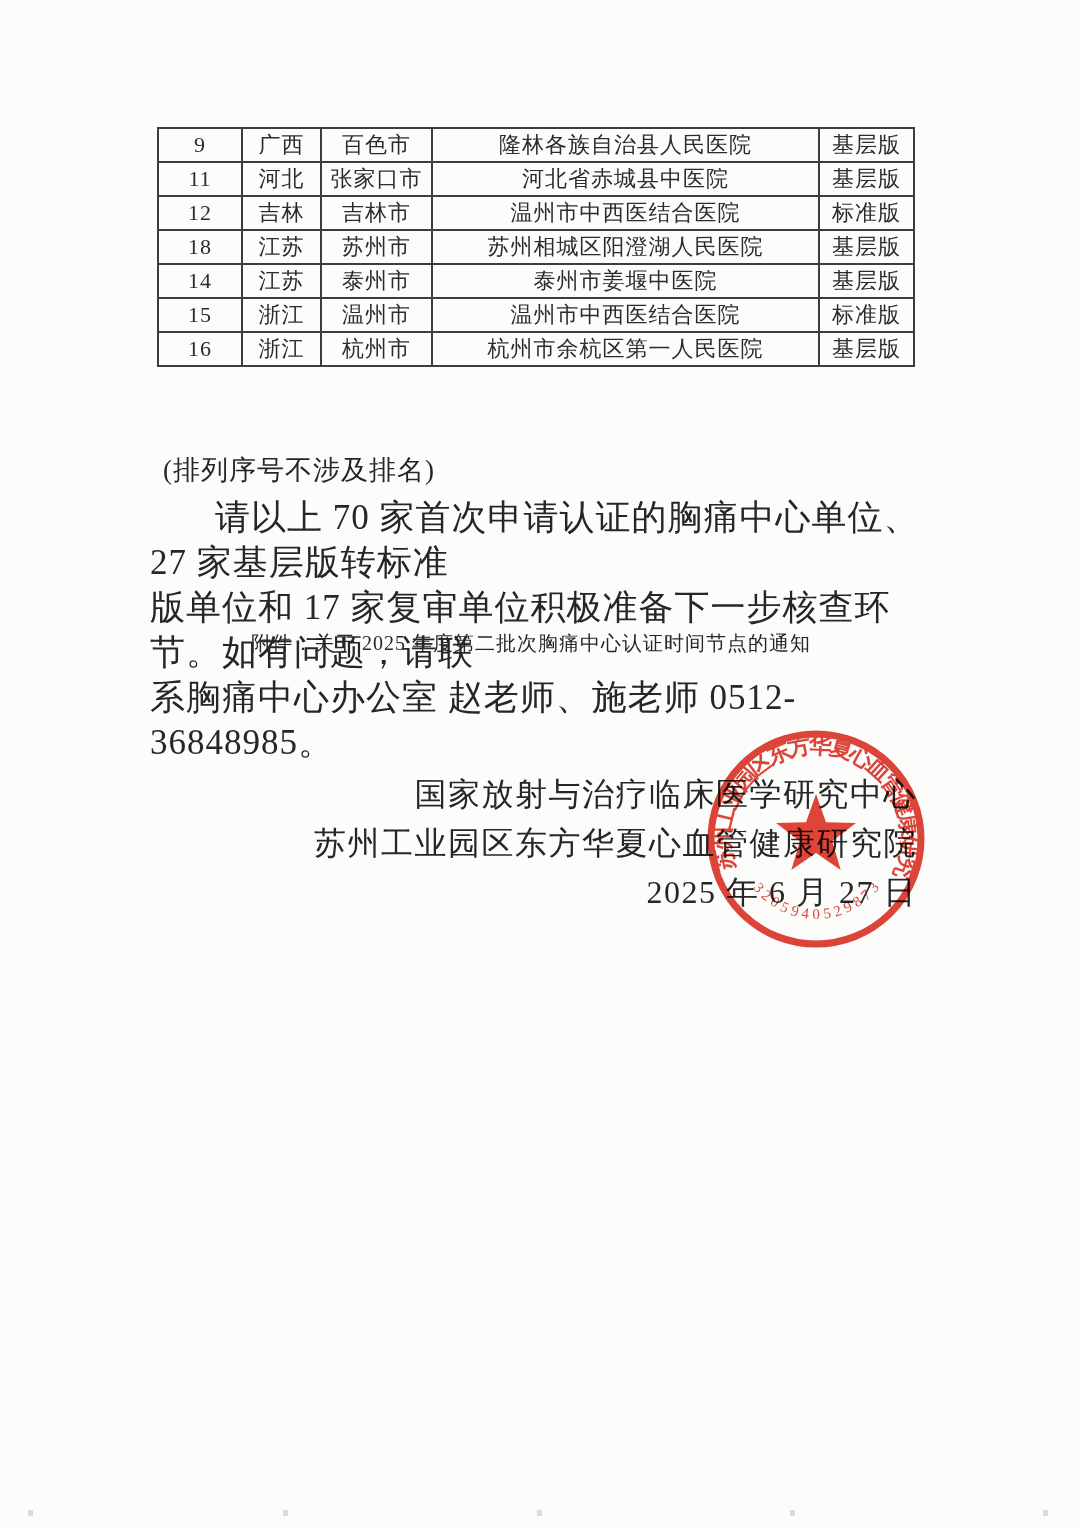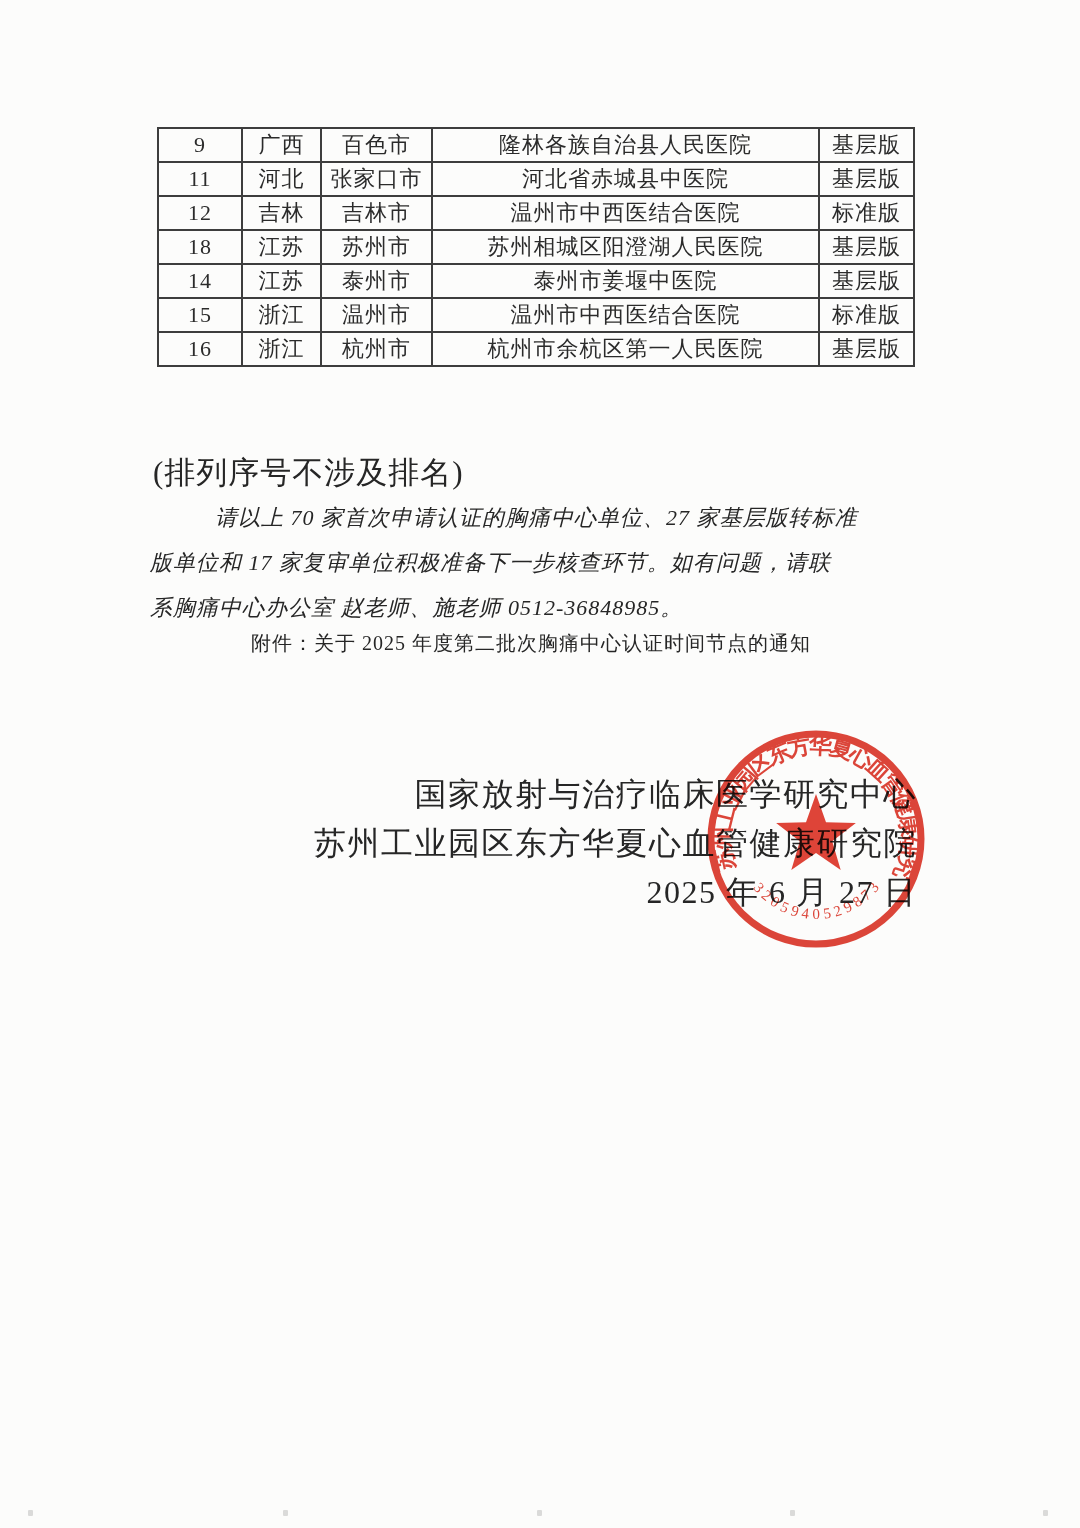--- a/index.html
+++ b/index.html
@@ -32,34 +32,33 @@
     font-size: 22px;
     letter-spacing: 1px;
     color: #2b2b2b;
     overflow: hidden;
     white-space: nowrap;
   }
 
   
   .note {
     position: absolute;
-    left: 153px;
+    left: 163px;
     top: 452px;
-    font-size: 31px;
+    font-size: 27px;
     letter-spacing: 1px;
   }
   .body-text {
     position: absolute;
     left: 150px;
     top: 495px;
     width: 790px;
-    font-size: 22px;
+    font-size: 35px;
     line-height: 45px;
     letter-spacing: 1px;
-    font-style: italic;
   }
   .body-text .line.indent { text-indent: 65px; }
   .attachment {
     position: absolute;
     left: 150px;
     top: 630px;
     width: 800px;
     font-size: 20px;
     text-indent: 65px;
     letter-spacing: 1px;

